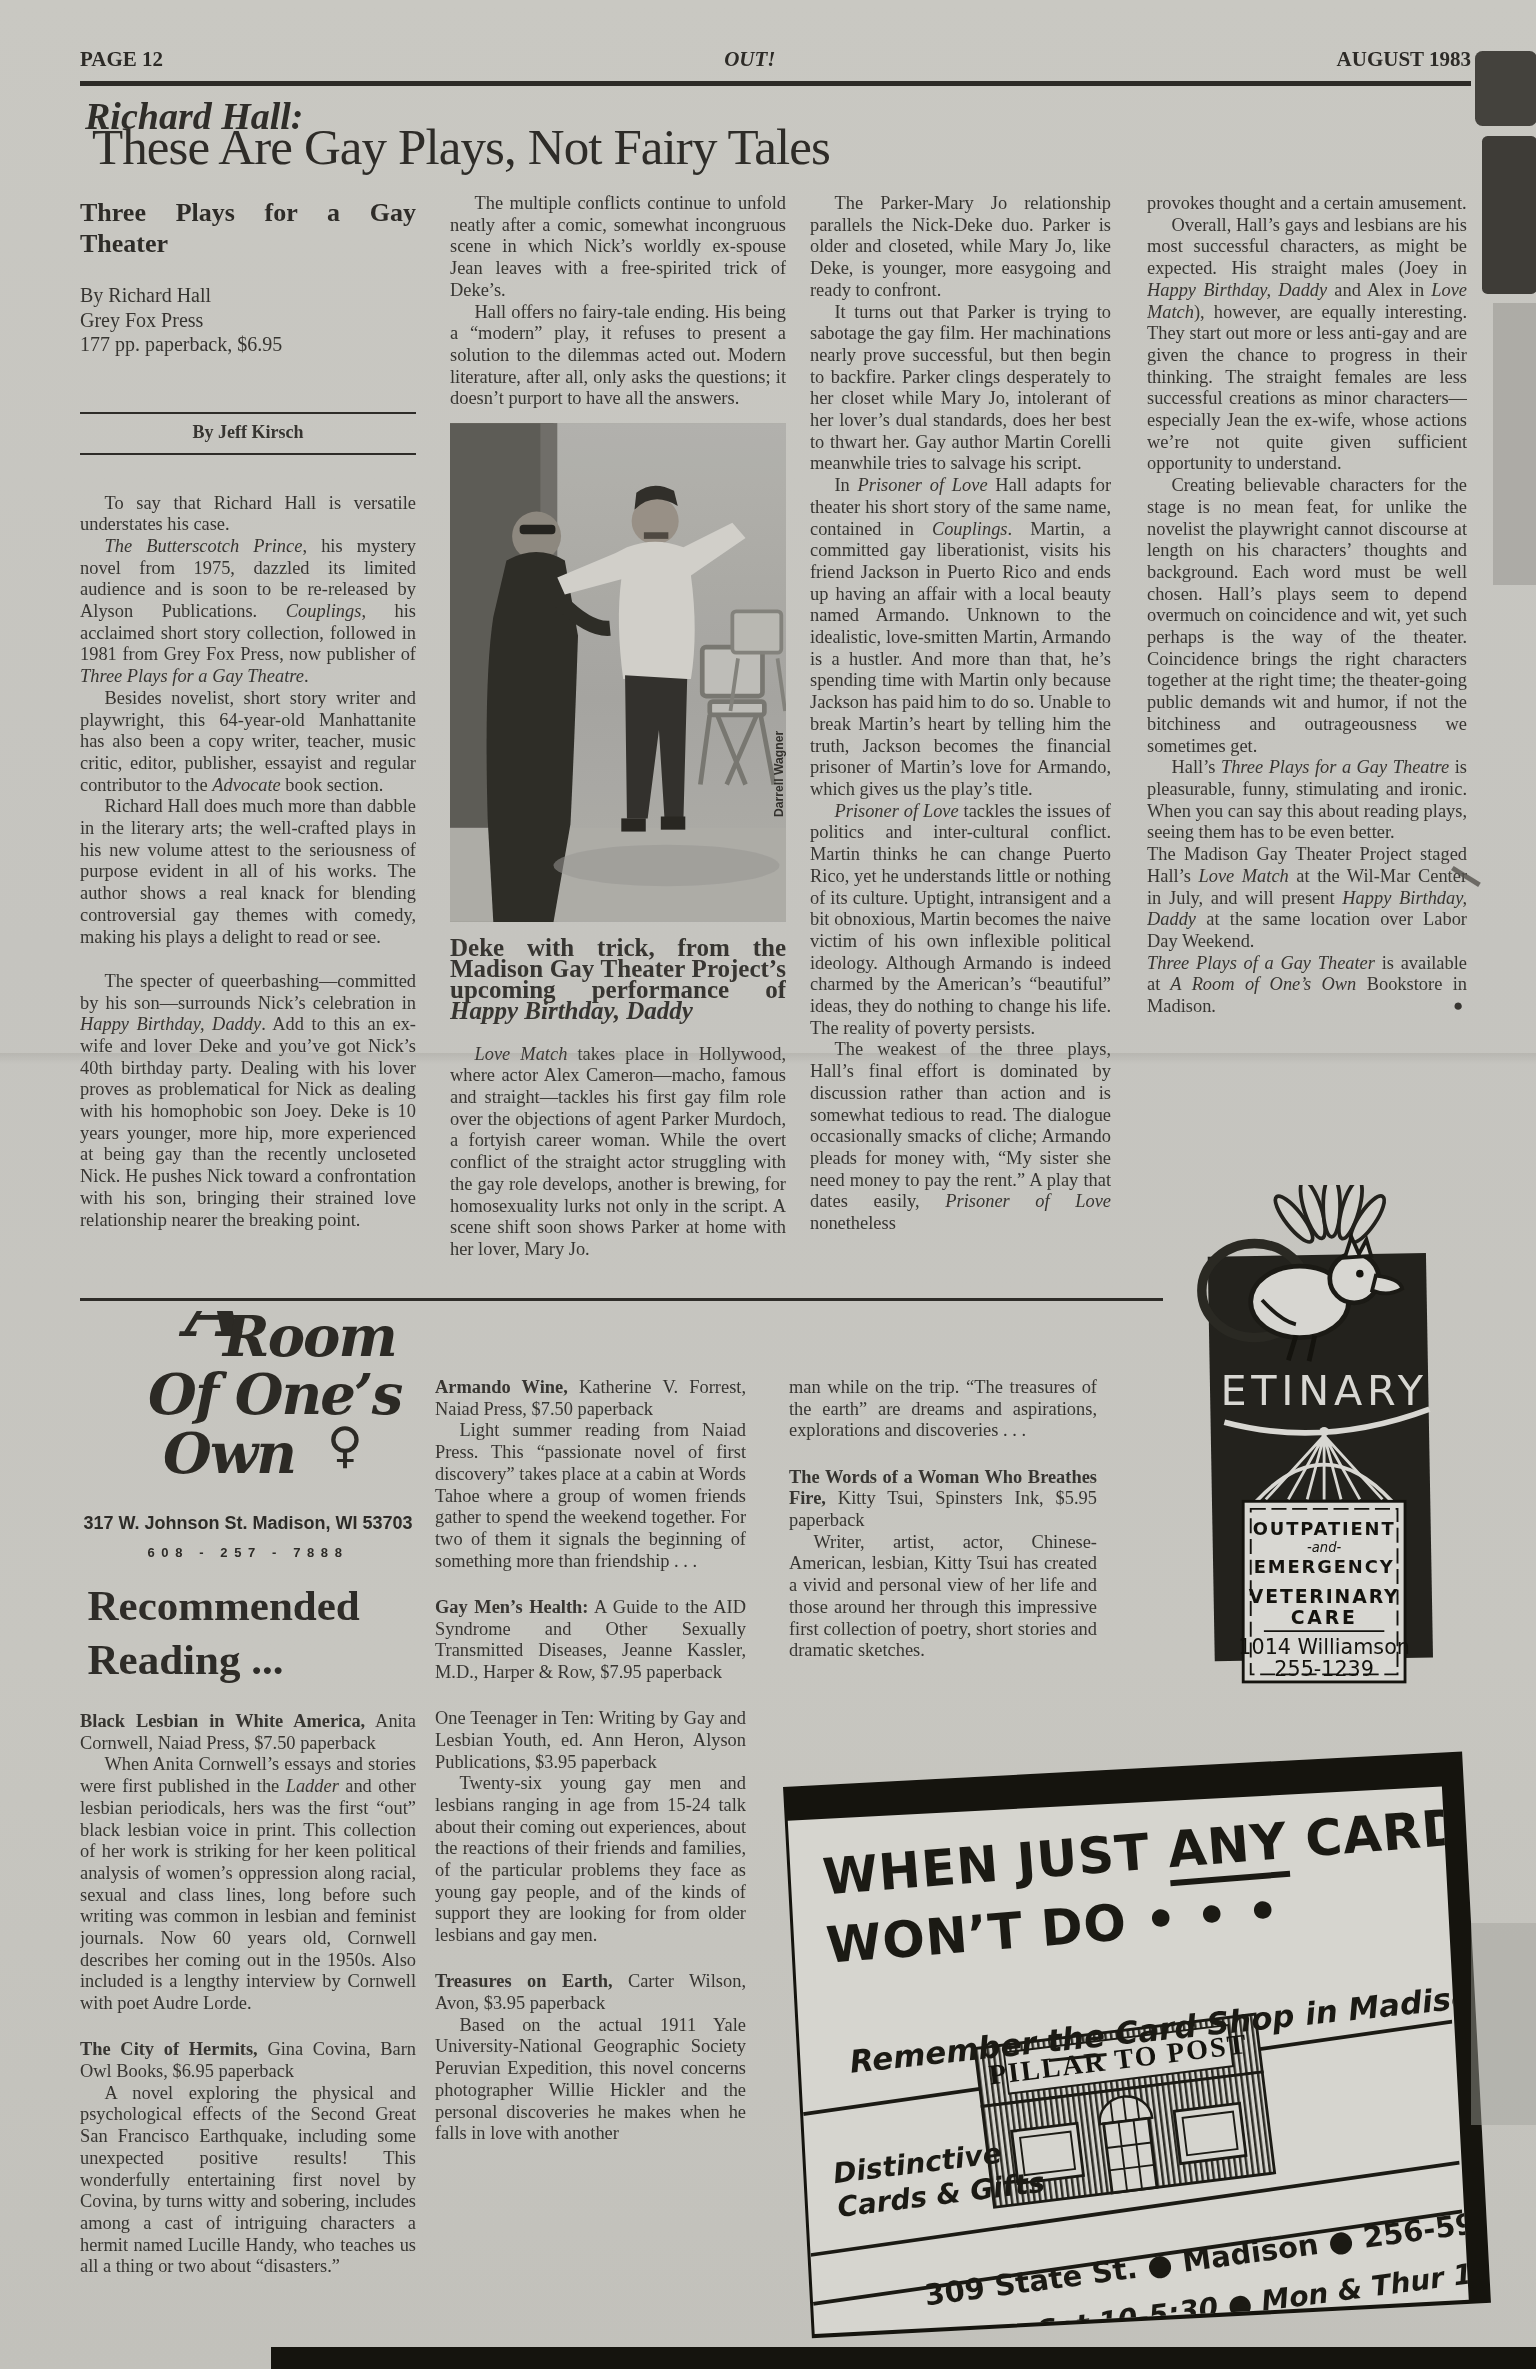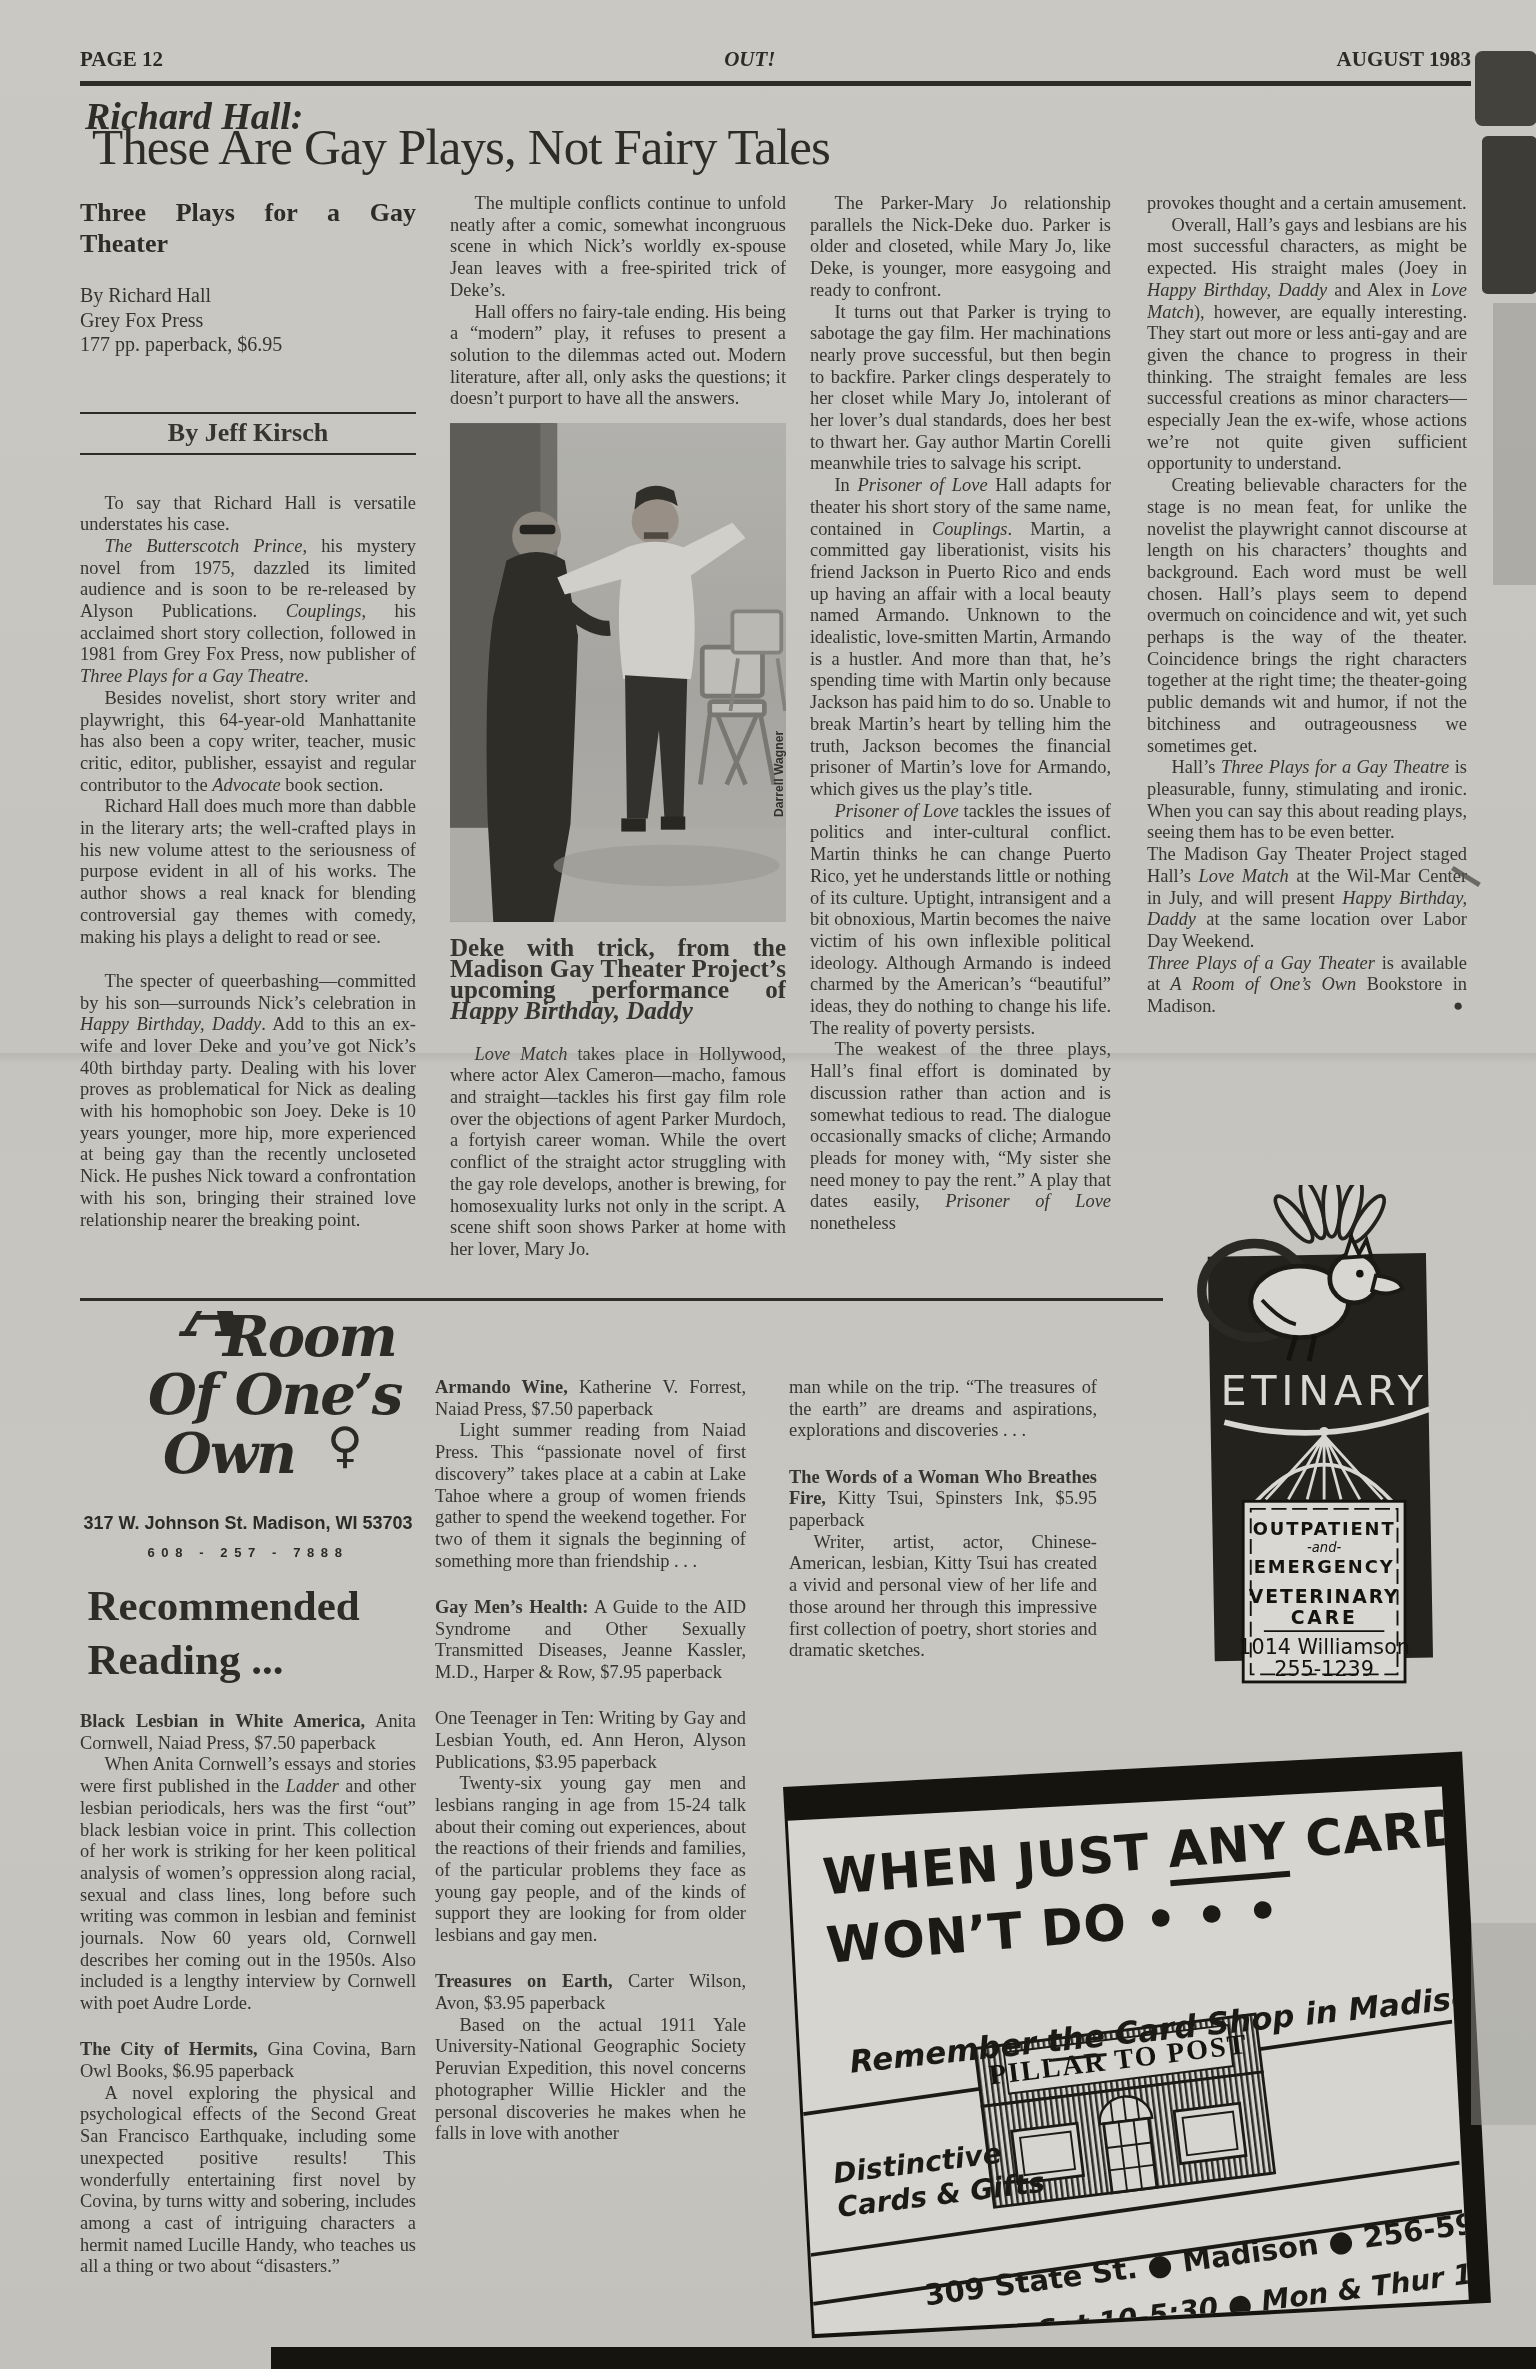--- a/index.html
+++ b/index.html
@@ -22,21 +22,21 @@
   .c2{left:450px;width:336px;}
   .c3{left:810px;width:301px;}
   .c4{left:1147px;width:320px;}
   .col p{margin:0;text-indent:24.5px;}
   .col p.noind{text-indent:0;}
   .col p.gap{margin-top:22.6px;}
   .book-title{font-size:26px;font-weight:bold;line-height:31px;margin:3.8px 0 24.5px 0;color:#2e2c28;
               text-align:justify;word-spacing:4.7px;}
   .pubinfo{font-size:20px;line-height:24.5px;margin-bottom:9.4px;}
   .byline-box{margin-top:55px;margin-bottom:38px;border-top:2.8px solid #2e2c28;border-bottom:2.8px solid #2e2c28;
-              padding:8.5px 0;text-align:center;font-weight:bold;font-size:26px;}
+              padding:8.5px 0;text-align:center;font-weight:bold;font-size:18px;}
   
   .photo{width:336px;height:499px;margin:13px 0 15px 0;position:relative;background:#9d9c97;}
   .photo svg{display:block;}
   .photo-credit{position:absolute;left:772px;top:817px;font-family:"Liberation Sans",sans-serif;
                 font-size:12.2px;font-weight:bold;color:#33312d;transform:rotate(-90deg);
                 transform-origin:left top;white-space:nowrap;}
   .caption{font-weight:bold;font-size:25px;line-height:21px;text-align:justify;margin-bottom:22.6px;}
   .endnote{font-style:italic;margin-top:28px;}
   .endnote i{font-style:normal;}
   .endnote2{margin-top:26px;position:relative;}
@@ -219,21 +219,21 @@
     </div>
     <div class="rev">
       <p class="rev-head"><b>The City of Hermits,</b> Gina Covina, Barn Owl Books, $6.95 paperback</p>
       <p class="rev-body">A novel exploring the physical and psychological effects of the Second Great San Francisco Earthquake, including some unexpected positive results! This wonderfully entertaining first novel by Covina, by turns witty and sobering, includes among a cast of intriguing characters a hermit named Lucille Handy, who teaches us all a thing or two about “disasters.”</p>
     </div>
   </div>
 
   <div class="bcol b2">
     <div class="rev">
       <p class="rev-head"><b>Armando Wine,</b> Katherine V. Forrest, Naiad Press, $7.50 paperback</p>
-      <p class="rev-body">Light summer reading from Naiad Press. This “passionate novel of first discovery” takes place at a cabin at Lake Tahoe where a group of women friends gather to spend the weekend together. For two of them it signals the beginning of something more than friendship . . .</p>
+      <p class="rev-body">Light summer reading from Naiad Press. This “passionate novel of first discovery” takes place at a cabin at Words Tahoe where a group of women friends gather to spend the weekend together. For two of them it signals the beginning of something more than friendship . . .</p>
     </div>
     <div class="rev">
       <p class="rev-head"><b>Gay Men’s Health:</b> A Guide to the AID Syndrome and Other Sexually Transmitted Diseases, Jeanne Kassler, M.D., Harper &amp; Row, $7.95 paperback</p>
     </div>
     <div class="rev">
       <p class="rev-head">One Teenager in Ten: Writing by Gay and Lesbian Youth, ed. Ann Heron, Alyson Publications, $3.95 paperback</p>
       <p class="rev-body">Twenty-six young gay men and lesbians ranging in age from 15-24 talk about their coming out experiences, about the reactions of their friends and families, of the particular problems they face as young gay people, and of the kinds of support they are looking for from older lesbians and gay men.</p>
     </div>
     <div class="rev">
       <p class="rev-head"><b>Treasures on Earth,</b> Carter Wilson, Avon, $3.95 paperback</p>

